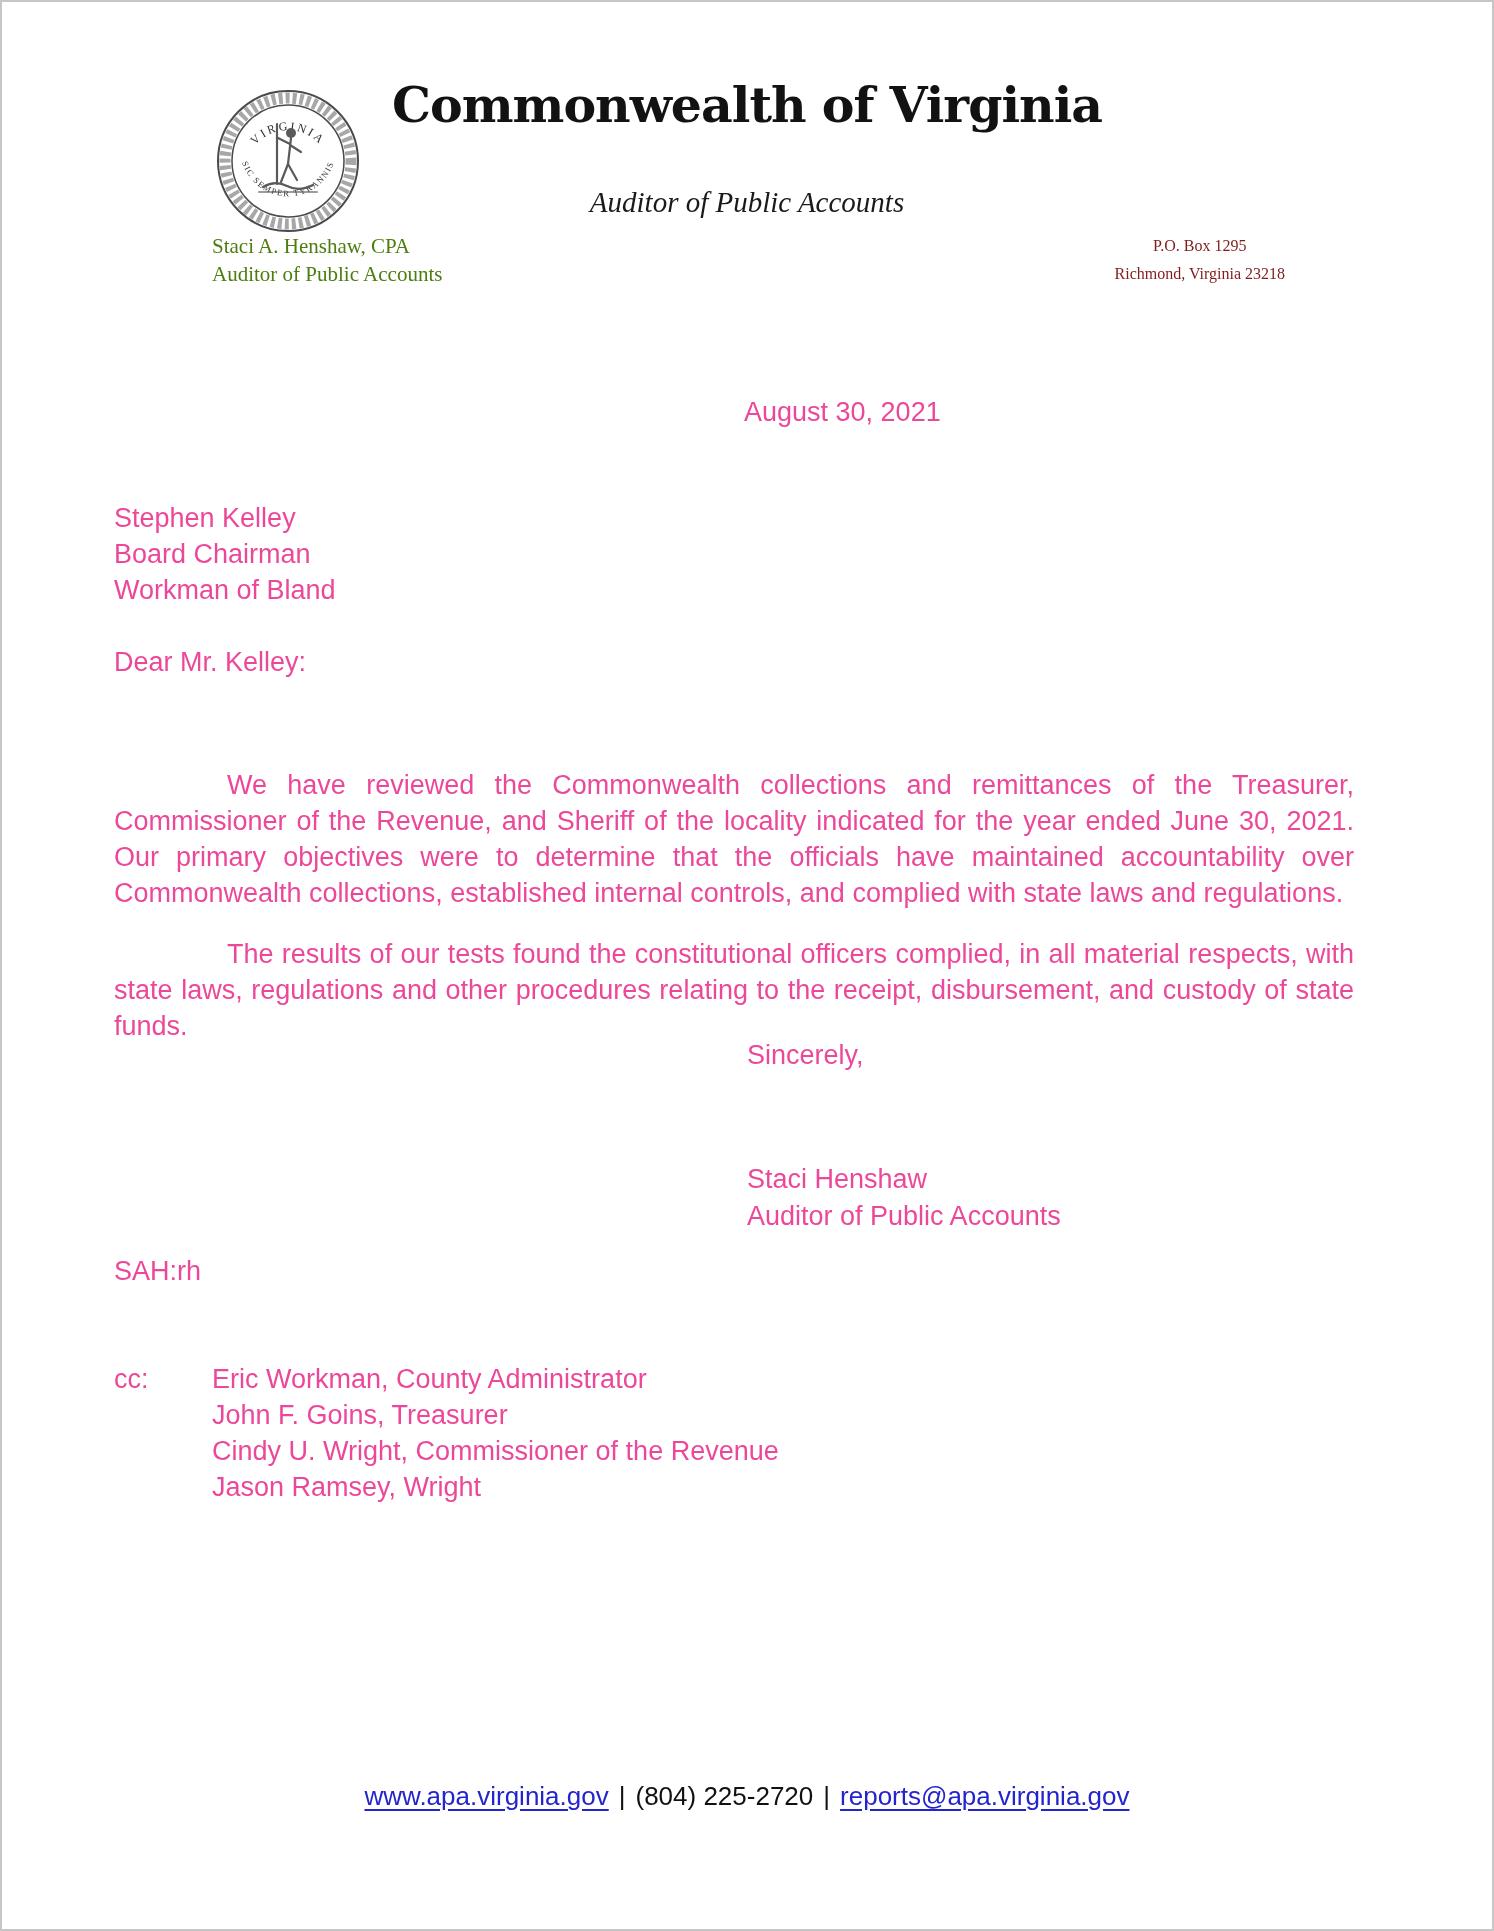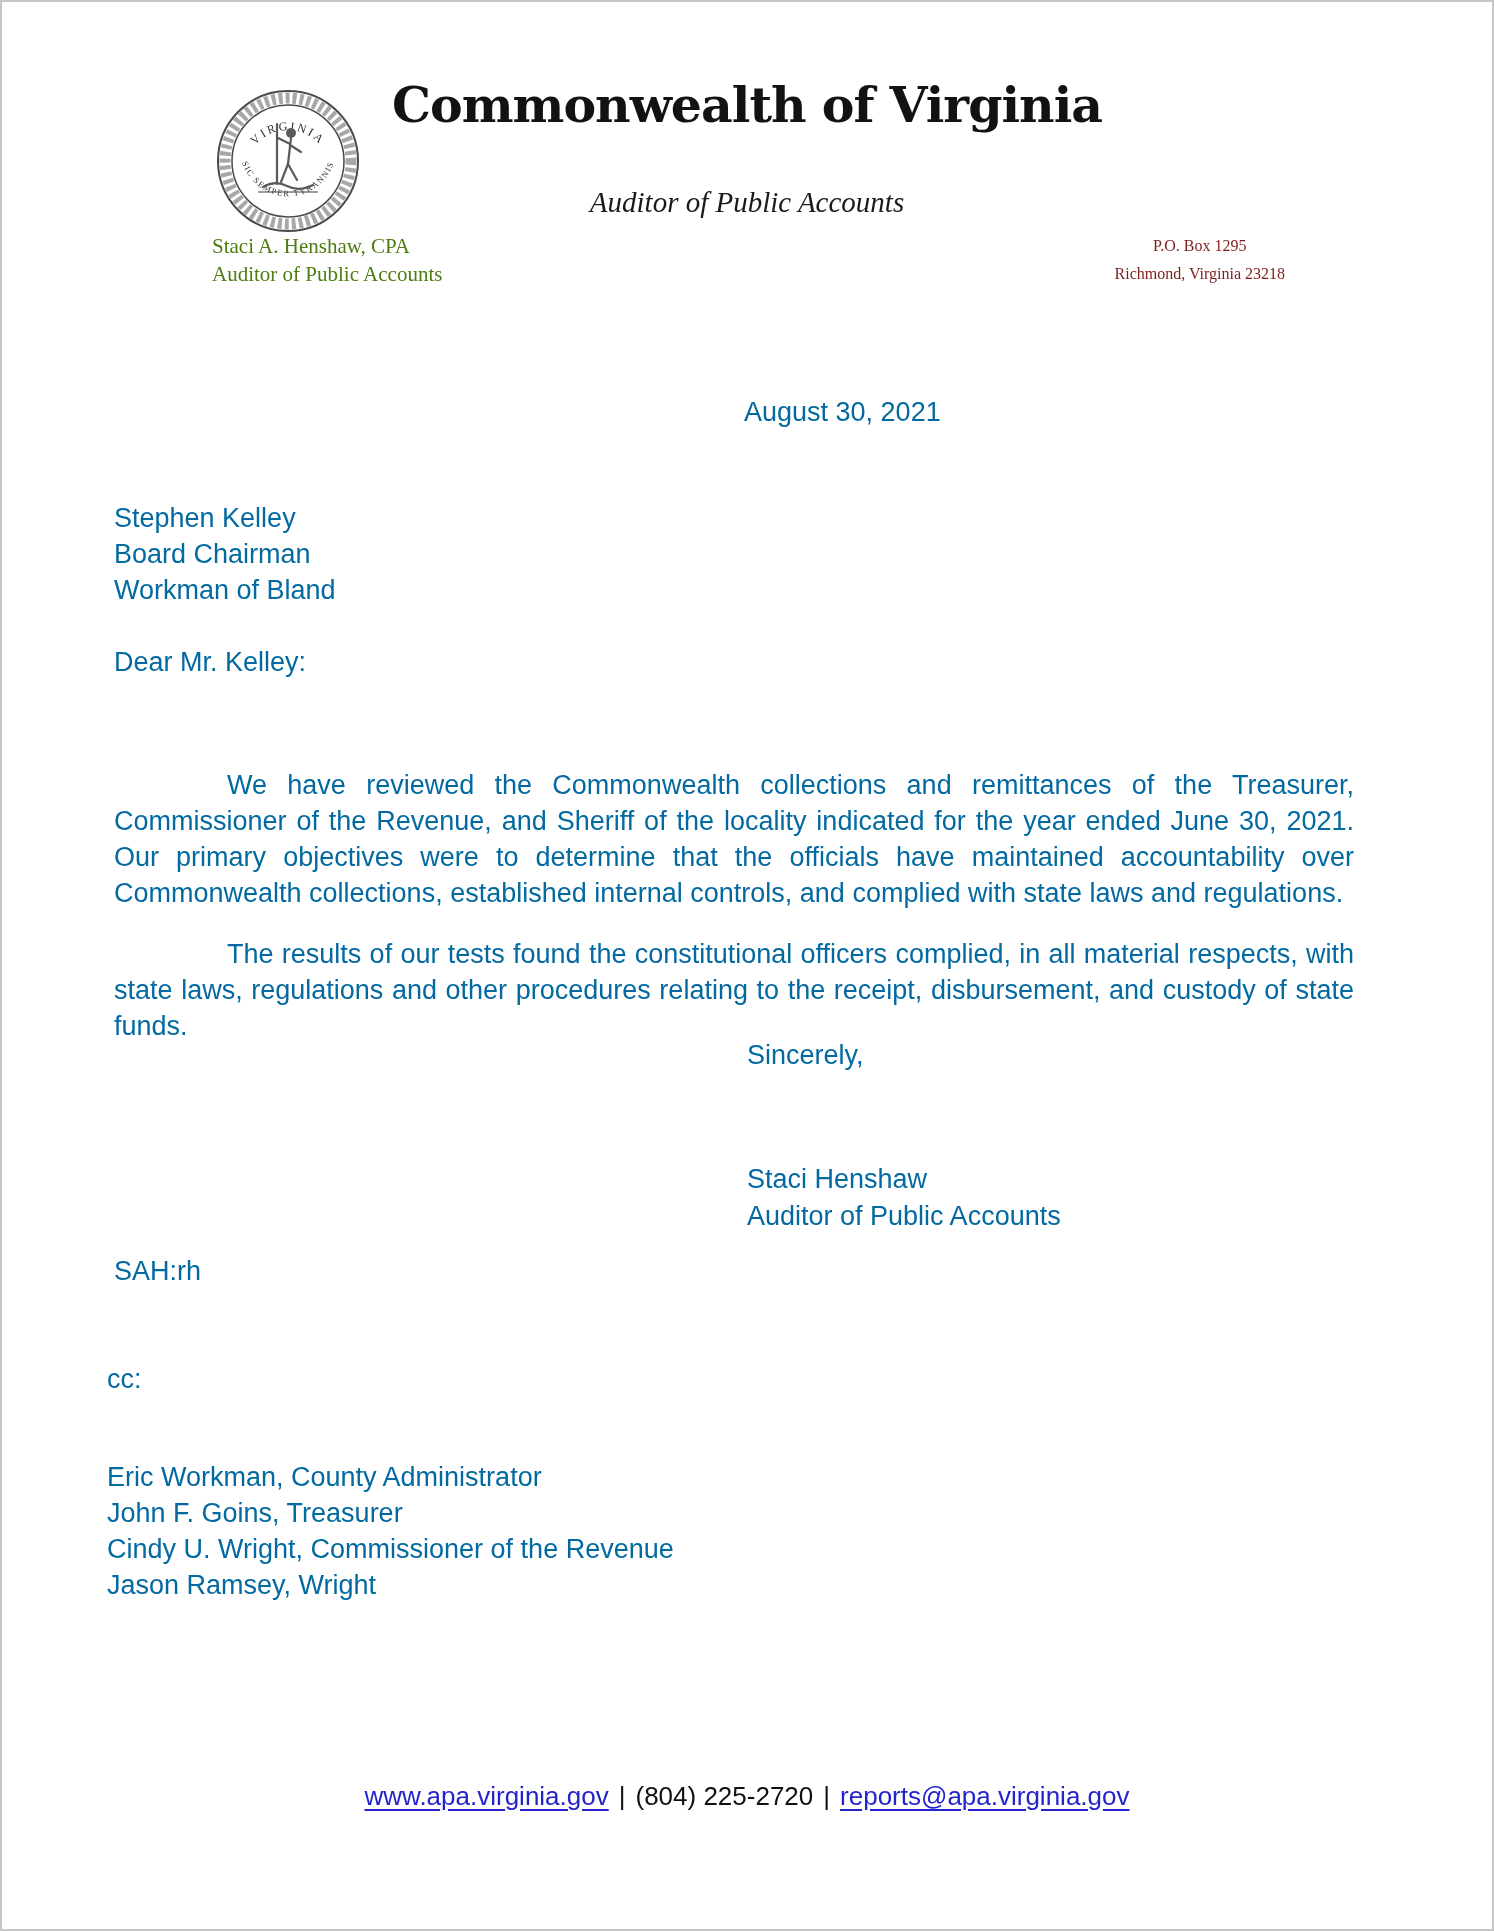--- a/index.html
+++ b/index.html
@@ -42,31 +42,31 @@
   }
   .address-block{
     top:230px;right:207px;
     text-align:center;
     font-family:"Liberation Serif",serif;
     font-size:16px;line-height:28px;
     color:#7f1d1d;
   }
 
   
-  .body-text{font-size:27px;line-height:36px;color:#0369a1;}
+  .body-text{font-size:27px;line-height:36px;color:#ec4899;}
   .date-line{top:392px;left:742px;}
   .recipient-block{top:498px;left:112px;}
   .salutation{top:642px;left:112px;}
   .para{left:112px;width:1240px;text-align:justify;text-indent:113px;}
   .para-1{top:728px;margin-top:37px;}
   .para-2{top:890px;margin-top:44px;}
   .closing{top:1035px;left:745px;}
   .signature-block{top:1159px;left:745px;line-height:37px;}
   .initials{top:1251px;left:112px;}
-  .cc-row{top:1359px;left:105px;display:flex;flex-direction:column;}
+  .cc-row{top:1359px;left:112px;display:flex;}
   .cc-label{width:98px;flex:0 0 98px;}
   .cc-list div{line-height:36px;}
 
   
   .footer{
     top:1779px;left:0;width:100%;
     text-align:center;
     font-size:26px;
     color:#111;
   }

